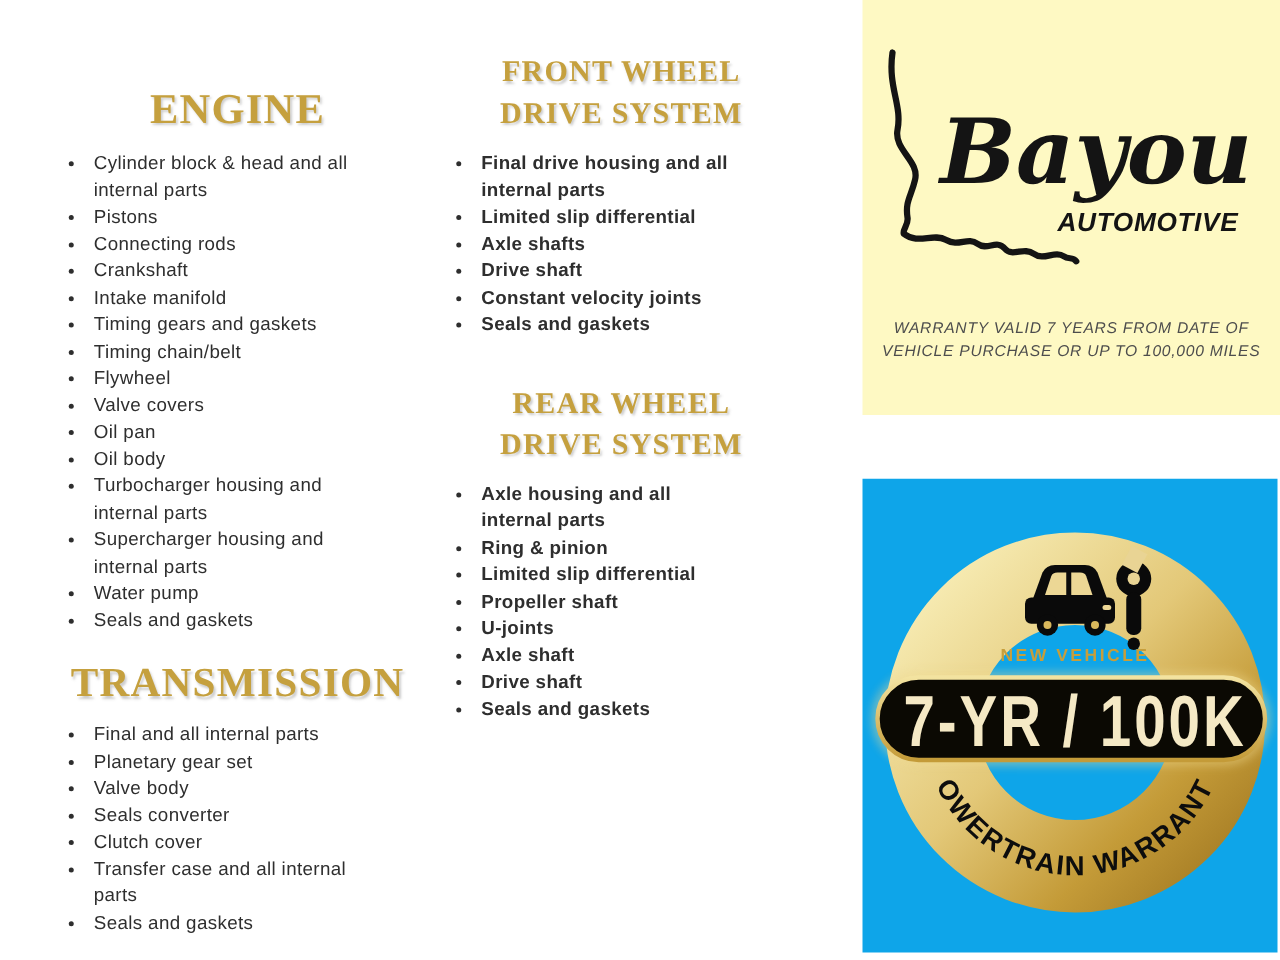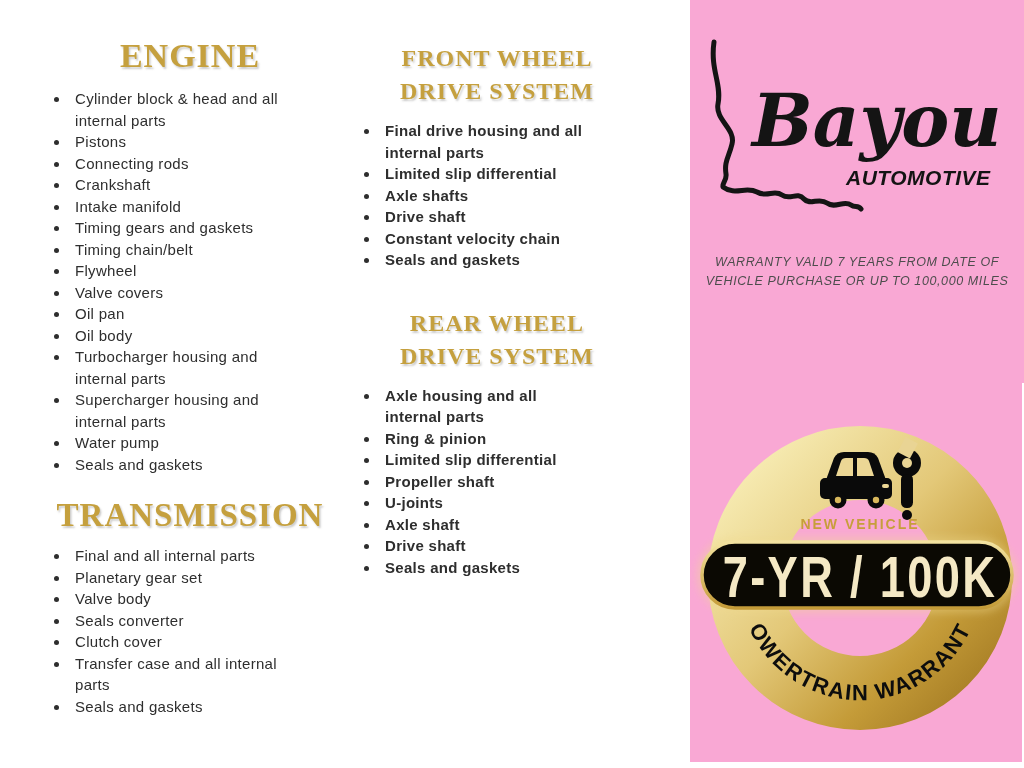--- a/index.html
+++ b/index.html
@@ -16,47 +16,47 @@
 
   .heading{
     font-family:"Liberation Serif", serif;
     font-weight:700;
     color:#C5A03E;
     text-align:center;
     letter-spacing:1px;
     margin:0;
     text-shadow:1.5px 2px 2px rgba(110,110,110,0.35);
   }
-  .h-engine{font-size:34px;line-height:40px;}
+  .h-engine{font-size:34px;line-height:40px;margin-top:32px;}
   .h-trans{font-size:33px;line-height:36px;margin-top:22px;}
   .h-two{font-size:24px;line-height:33px;}
   .h-rwd{margin-top:36px;}
   .hl{display:block;}
 
   ul.items{
     margin:12px 0 0 0;
     padding:0 0 0 28px;
     color:#2E2E2E;
     font-size:15px;
     line-height:21.5px;
     letter-spacing:0.3px;
     list-style:disc;
   }
   ul.items li{padding-left:5px;}
   ul.w1 li{max-width:232px;}
   ul.w2 li{max-width:206px;font-weight:bold;}
 
   
   .panel-gray{
-    position:absolute;left:690px;top:0;width:334px;height:383px;
-    background:#f9a8d4;
+    position:absolute;left:690px;top:0;width:334px;height:332px;
+    background:#fef9c3;
   }
   .panel-black{
     position:absolute;left:690px;top:383px;width:332px;height:379px;
-    background:#f9a8d4;
+    background:#0ea5e9;
   }
   .logo-svg{position:absolute;left:0;top:28px;width:334px;height:200px;}
   .note{
     position:absolute;left:8px;right:8px;top:253px;
     text-align:center;color:#4D4D4D;
     font-size:12.5px;line-height:19px;letter-spacing:0.6px;
     white-space:nowrap;
     font-style:italic;
   }
   .badge-svg{position:absolute;left:0;top:0;width:332px;height:379px;}
@@ -130,21 +130,21 @@
   <section>
     <h2 class="heading h-two">
       <span class="hl">FRONT WHEEL</span>
       <span class="hl">DRIVE SYSTEM</span>
     </h2>
     <ul class="items w2">
         <li>Final drive housing and all internal parts</li>
         <li>Limited slip differential</li>
         <li>Axle shafts</li>
         <li>Drive shaft</li>
-        <li>Constant velocity chain</li>
+        <li>Constant velocity joints</li>
         <li>Seals and gaskets</li>
       </ul>
   </section>
 
   <section>
     <h2 class="heading h-two h-rwd">
       <span class="hl">REAR WHEEL</span>
       <span class="hl">DRIVE SYSTEM</span>
     </h2>
     <ul class="items w2">

